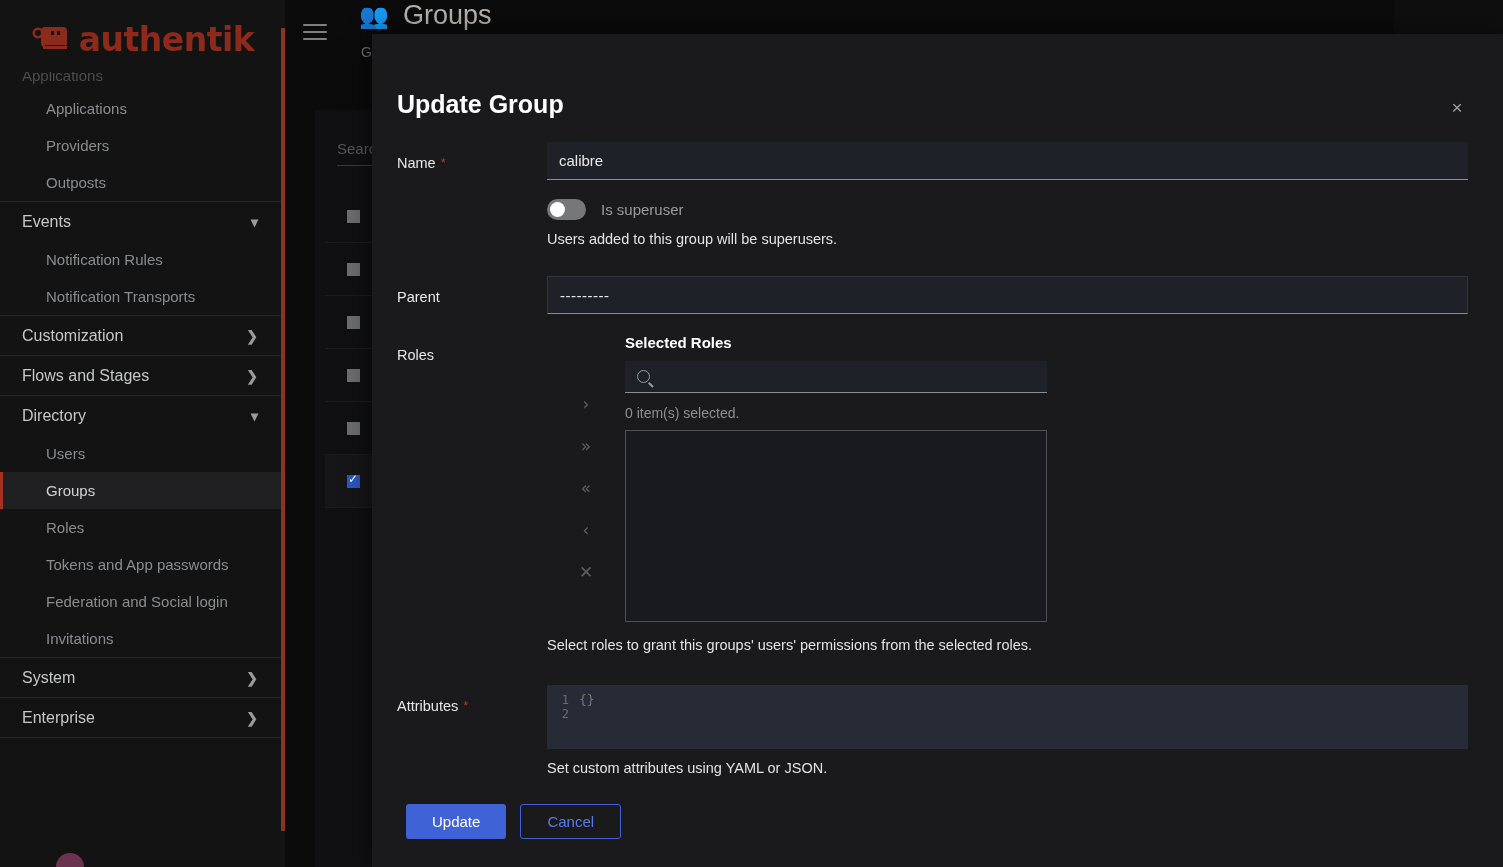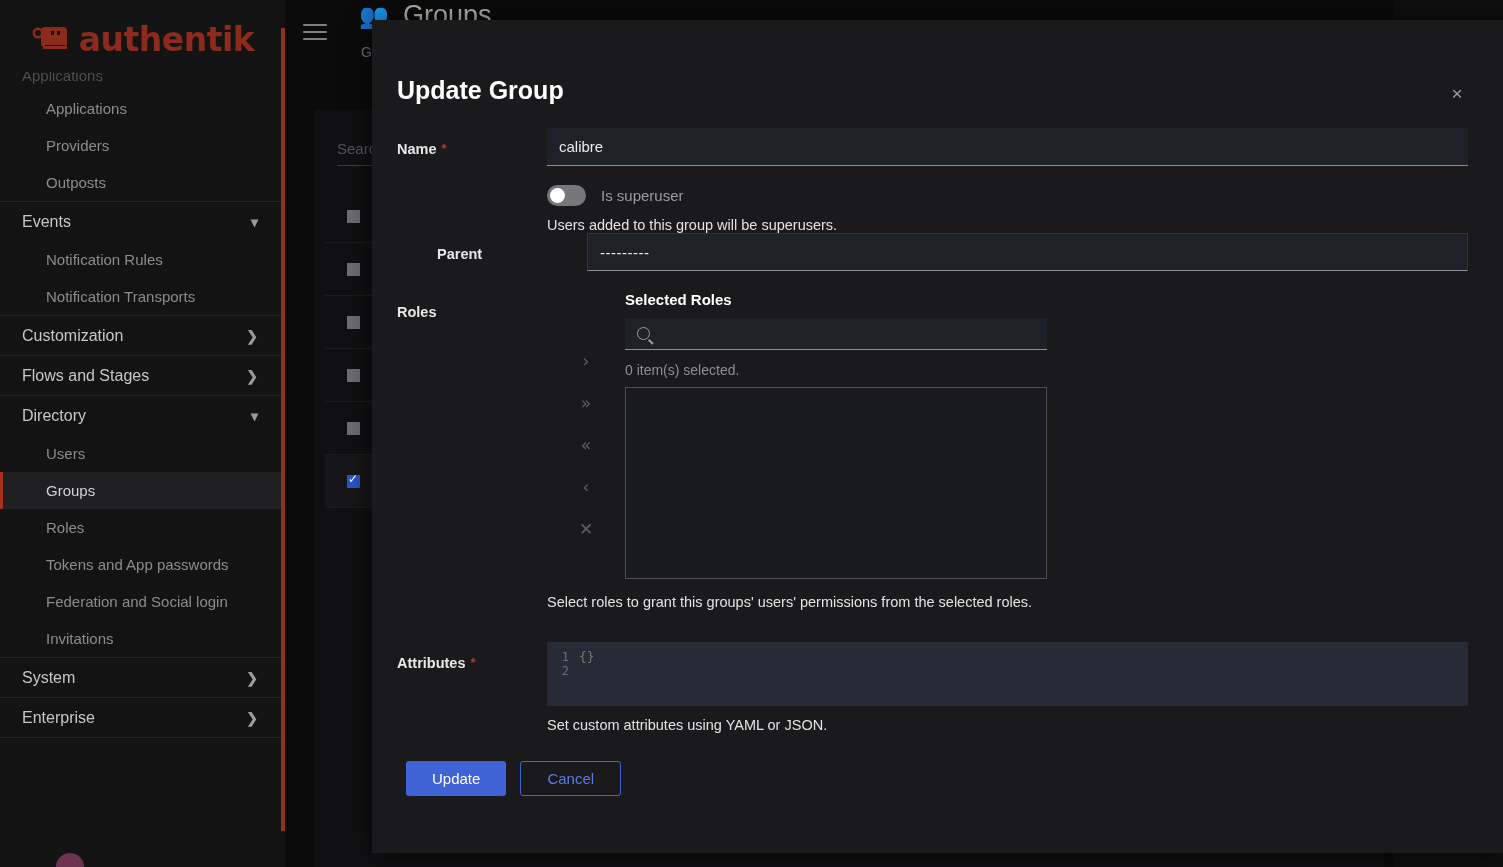--- a/index.html
+++ b/index.html
@@ -102,42 +102,42 @@
     font-size: 12px; color: #fff; line-height: 14px;
   }
   .bg-rowtext {
     margin-left: 18px; font-size: 15px; color: #2e4a9c;
     white-space: nowrap; overflow: hidden;
   }
   .bg-row.sel { background: #161618; }
 
   
   .modal {
-    position: absolute; left: 372px; top: 20px;
+    position: absolute; left: 372px; top: 34px;
     width: 1131px; height: 833px;
     background: #1a1a1c;
     box-shadow: 0 0 24px rgba(0,0,0,0.6);
     overflow: hidden;
   }
   .modal-close {
     position: absolute; right: 34px; top: 62px;
     width: 24px; height: 24px; color: #9c9ea1; font-size: 19px;
     display: flex; align-items: center; justify-content: center;
     cursor: pointer;
   }
   .modal-title {
     position: absolute; left: 25px; top: 56px;
     font-size: 25px; font-weight: 700; color: #ffffff;
   }
   .modal-body { position: absolute; left: 0; top: 108px; right: 0; bottom: 0; }
 
   .frow { display: flex; margin-bottom: 0px; }
   .flabel {
     width: 175px; flex: 0 0 175px; padding-left: 25px; padding-top: 13px;
-    font-size: 14.5px; font-weight: 700; color: #e8e8e9;
+    font-size: 14.5px; font-weight: 400; color: #e8e8e9;
   }
   .req { color: #b4392b; font-size: 13px; margin-left: 5px; vertical-align: top; }
   .fctl { flex: 1 1 auto; padding-right: 35px; }
 
   .input-line {
     background: #1e2128; border: none; border-bottom: 1px solid #8b8d90;
     height: 38px; width: 100%; color: #e9e9ea; font-size: 15px;
     padding: 0 12px; font-family: "Liberation Sans", sans-serif;
     outline: none;
   }
@@ -367,21 +367,21 @@
           <div class="toggle-row">
             <div class="toggle">
               <div class="toggle-knob"></div>
             </div>
             <span class="toggle-label">Is superuser</span>
           </div>
           <div class="hint">Users added to this group will be superusers.</div>
         </div>
       </div>
 
-      <div class="frow" style="margin-top:0;padding-left:40px;">
+      <div class="frow" style="margin-top:29px;">
         <div class="flabel">
           <span>Parent</span>
         </div>
         <div class="fctl">
           <div class="select-line">
             <span>---------</span>
           </div>
         </div>
       </div>
 

